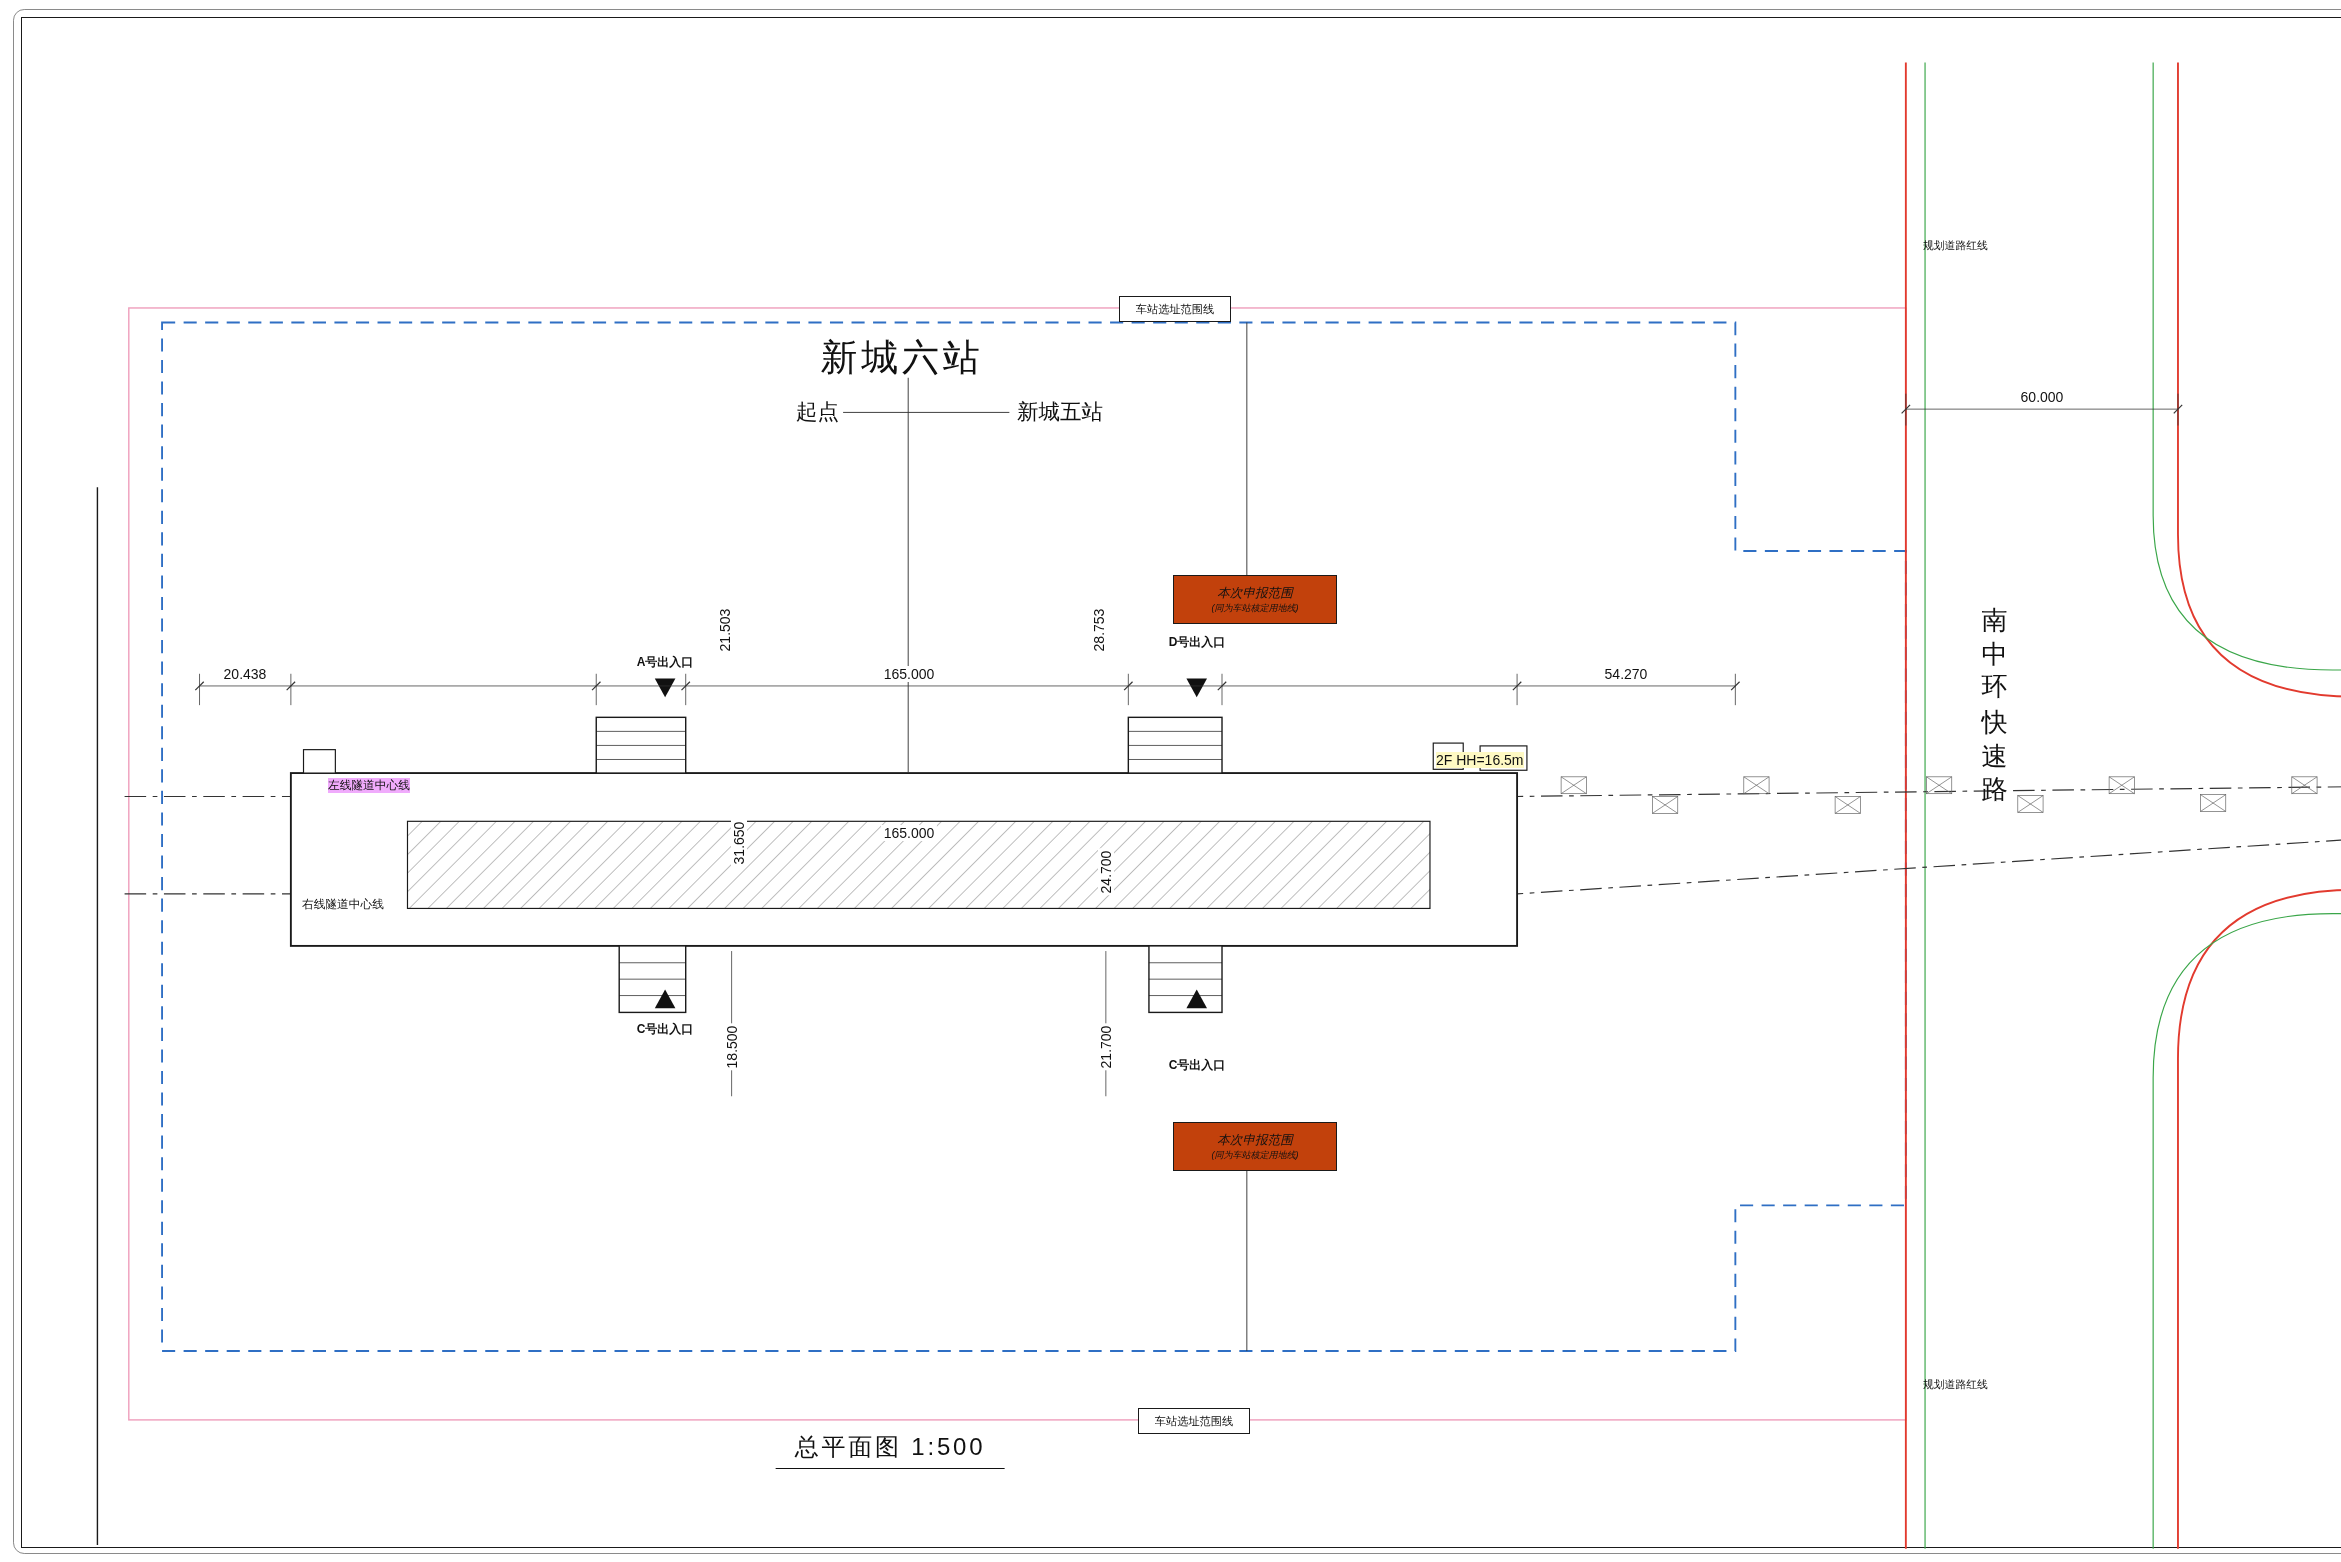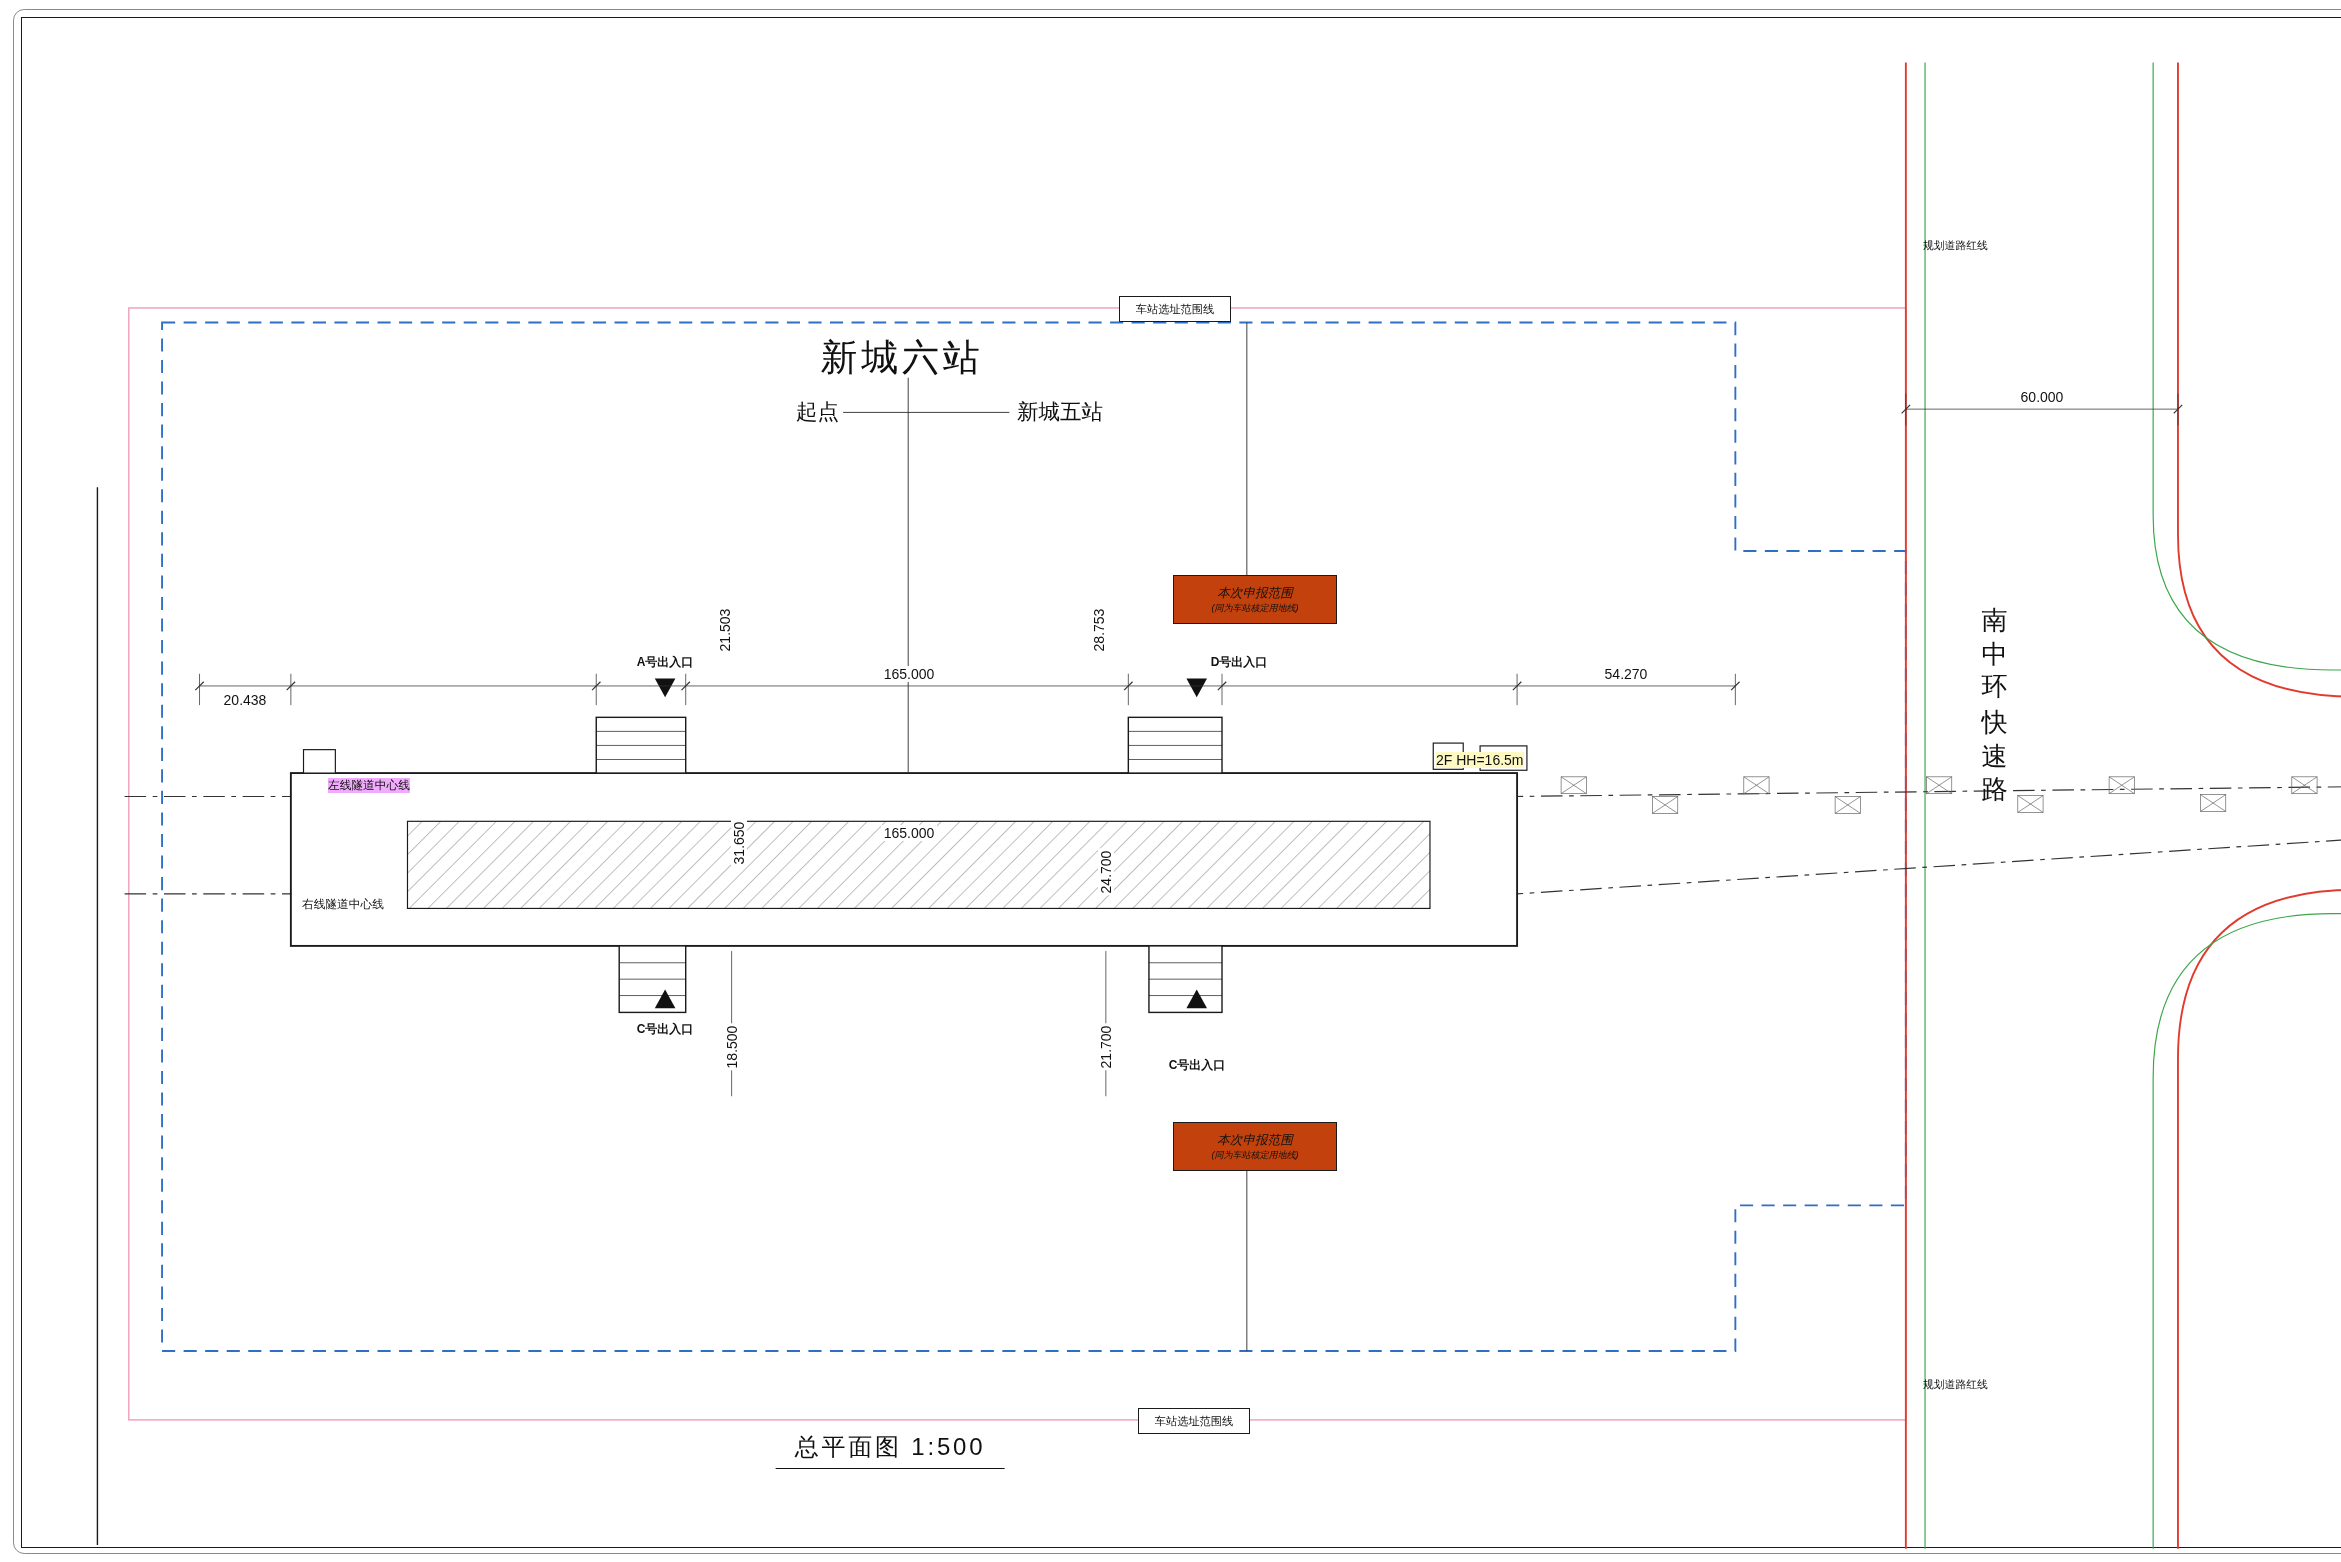--- a/index.html
+++ b/index.html
@@ -197,21 +197,21 @@
     <line x1="6180" y1="1250" x2="6180" y2="1285" stroke="#e23a2e" stroke-width="3"></line>
     <line x1="6760" y1="1250" x2="6760" y2="1285" stroke="#e23a2e" stroke-width="3"></line>
   </g>
 </svg>
 
 <div class="station-title">新城六站</div>
 <div class="t" style="left:796px;top:397px;font-size:21.5px;">起点</div>
 <div class="t" style="left:1017px;top:397px;font-size:21.5px;">新城五站</div>
 
 <div class="ent" style="left:665px;top:654px;">A号出入口</div>
-<div class="ent" style="left:1197px;top:654px;margin-left:42px;">D号出入口</div>
+<div class="ent" style="left:1197px;top:634px;">D号出入口</div>
 <div class="ent" style="left:665px;top:1021px;">C号出入口</div>
 <div class="ent" style="left:1197px;top:1021px;margin-top:36px;">C号出入口</div>
 
 <div class="t" style="left:1436px;top:752px;font-size:14px;background:#fef9c3;">2F HH=16.5m</div>
 <div class="t" style="left:328px;top:778px;font-size:11.7px;background:#f0abfc;">左线隧道中心线</div>
 <div class="t" style="left:302px;top:897px;font-size:11.7px;background:#fff;">右线隧道中心线</div>
 
 <div class="scopebox" style="left:1173px;top:575px;width:162px;height:47px;">
   <div class="l1">本次申报范围</div>
   <div class="l2">(同为车站核定用地线)</div>
@@ -223,21 +223,21 @@
 
 <div class="linebox" style="left:1119px;top:296px;width:110px;height:24px;">车站选址范围线</div>
 <div class="linebox" style="left:1138px;top:1408px;width:110px;height:24px;">车站选址范围线</div>
 
 <div class="small-lbl" style="left:1923px;top:239px;">规划道路红线</div>
 
 <div class="small-lbl" style="left:1923px;top:1378px;">规划道路红线</div>
 
 <div class="vroad">南中环快速路</div>
 
-<div class="dim-h" style="left:245px;top:666px;margin-top:26px;">20.438</div>
+<div class="dim-h" style="left:245px;top:666px;">20.438</div>
 <div class="dim-h" style="left:909px;top:666px;">165.000</div>
 <div class="dim-h" style="left:1626px;top:666px;">54.270</div>
 <div class="dim-v" style="left:725px;top:630px;">21.503</div>
 <div class="dim-v" style="left:1099px;top:630px;">28.753</div>
 <div class="dim-v" style="left:732px;top:1047px;">18.500</div>
 <div class="dim-v" style="left:1106px;top:1047px;">21.700</div>
 <div class="dim-h" style="left:909px;top:825px;">165.000</div>
 <div class="dim-v" style="left:739px;top:843px;">31.650</div>
 <div class="dim-v" style="left:1106px;top:872px;">24.700</div>
 <div class="dim-h" style="left:2042px;top:389px;">60.000</div>

